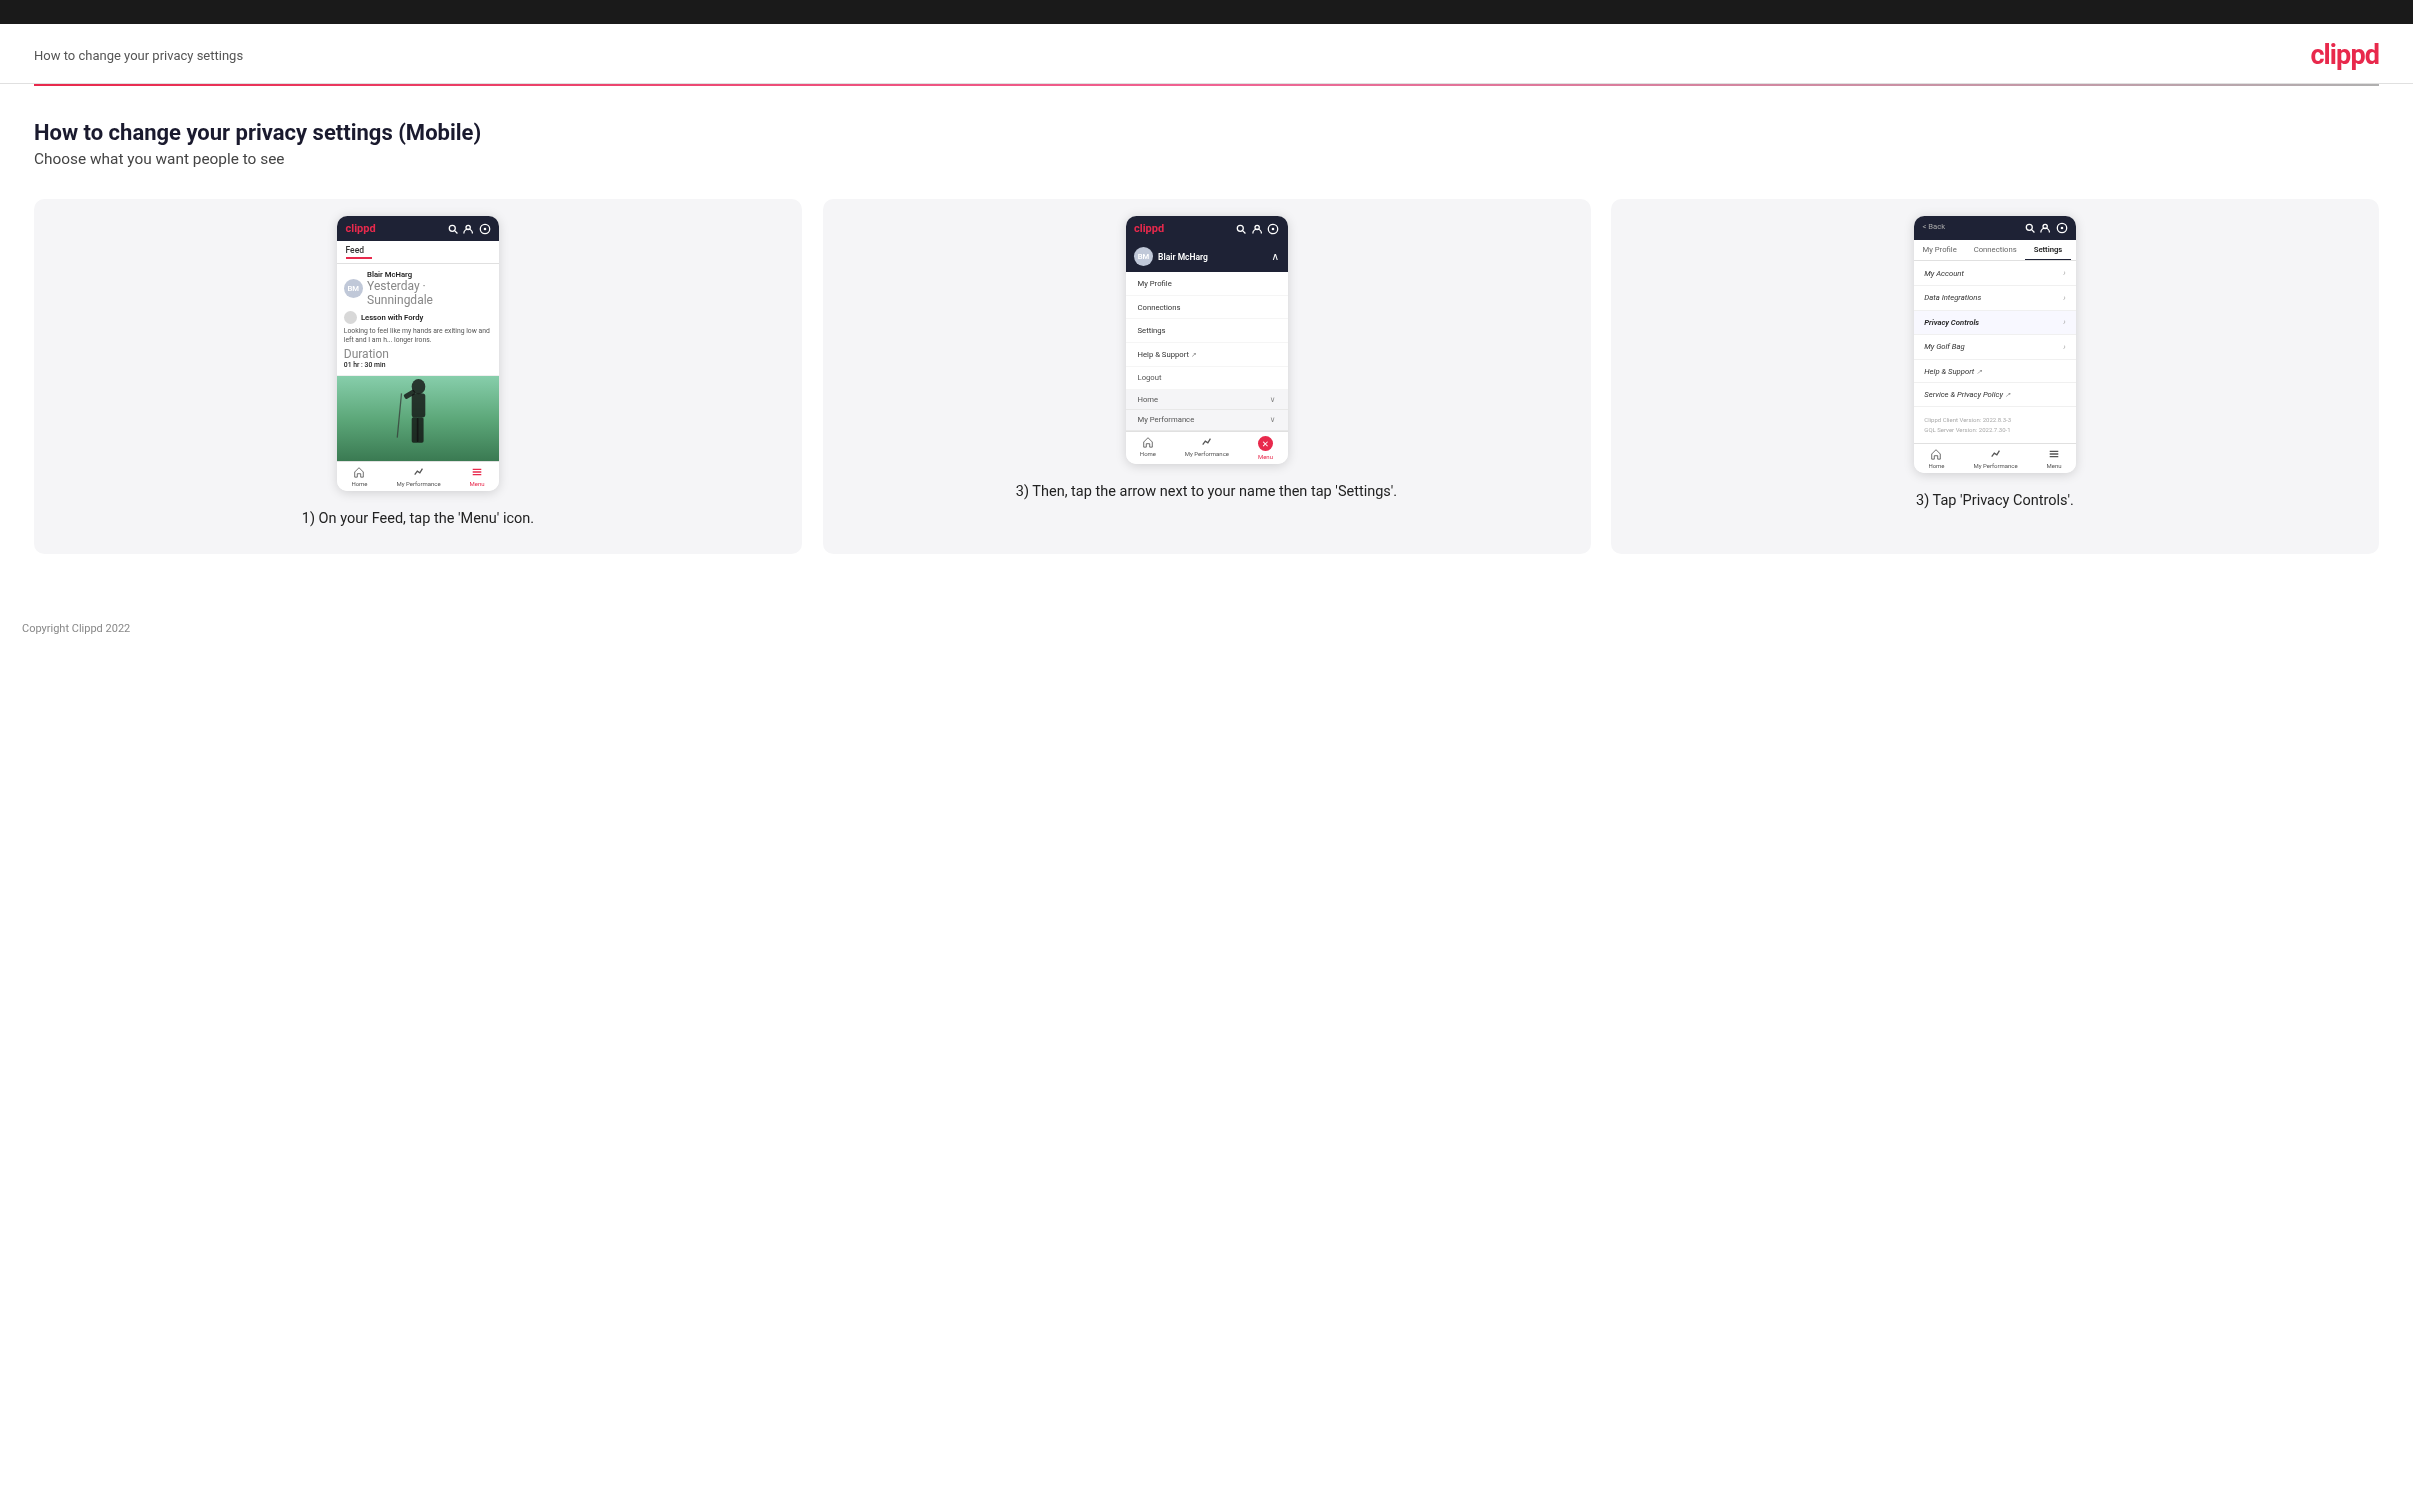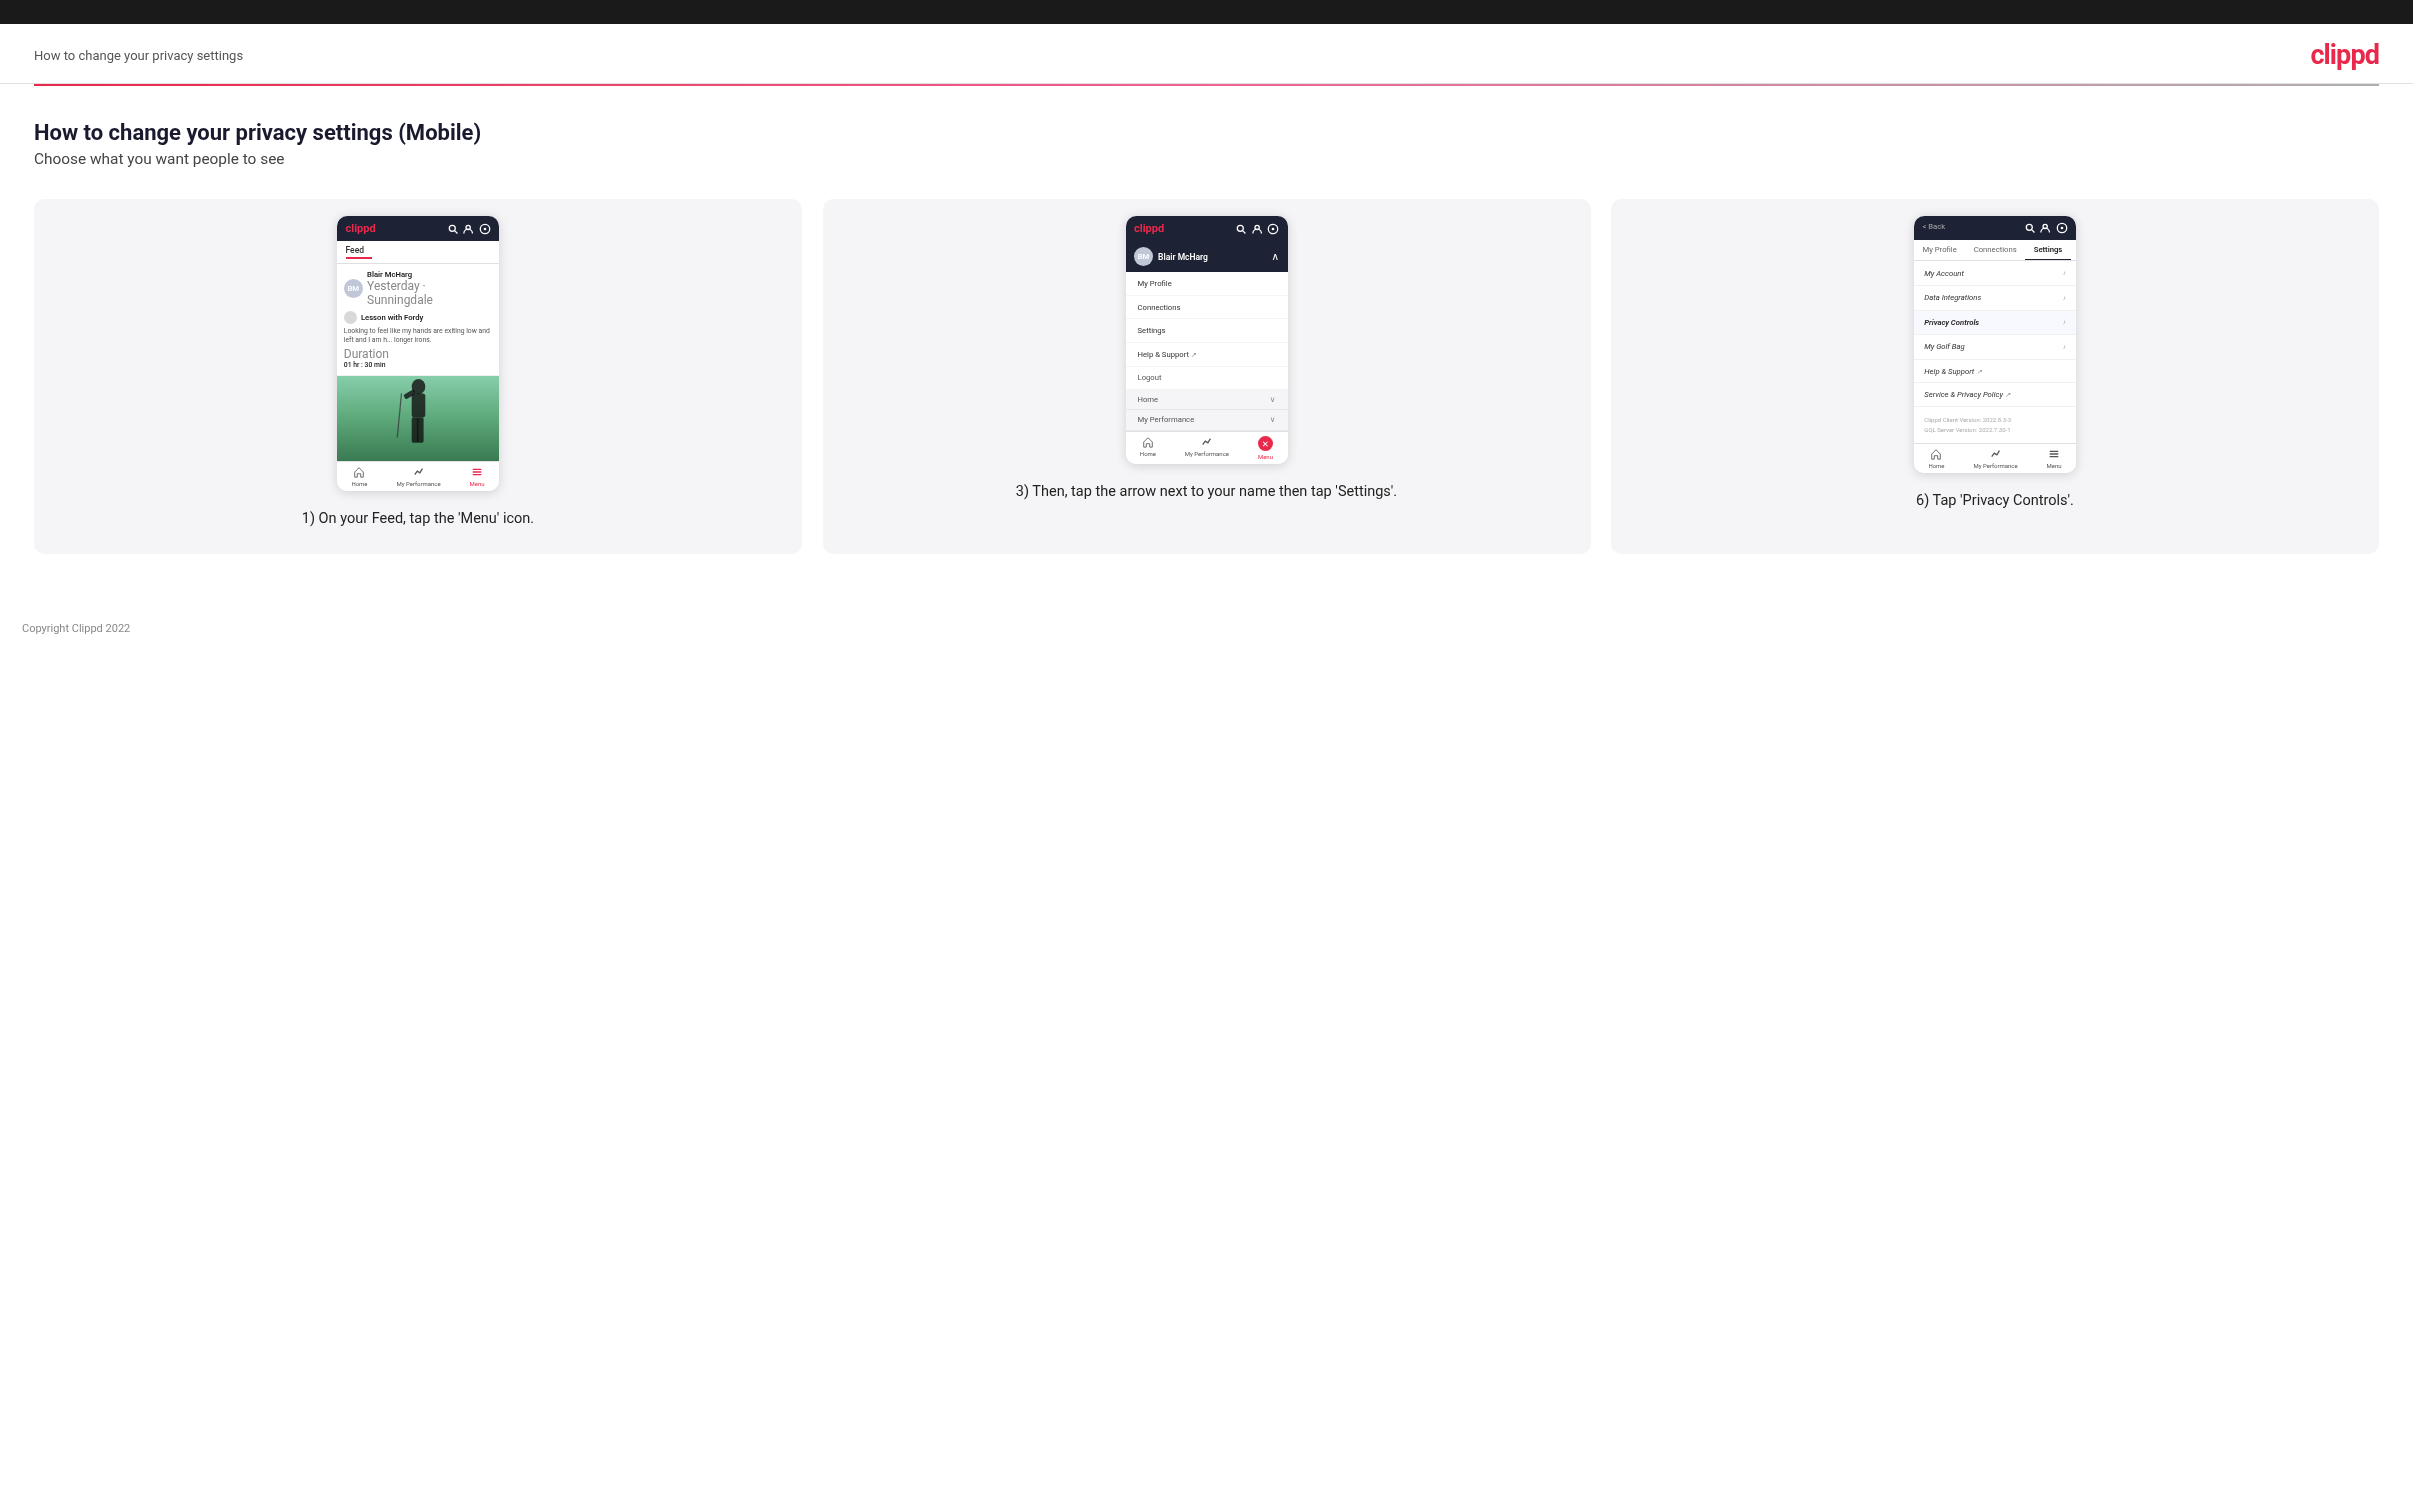--- a/index.html
+++ b/index.html
@@ -629,21 +629,21 @@
           <div class="bottom-nav-item">
             <svg width="12" height="12" viewBox="0 0 14 14">
                 <line x1="2" y1="4" x2="12" y2="4" stroke="#555" stroke-width="1.5"></line>
                 <line x1="2" y1="7" x2="12" y2="7" stroke="#555" stroke-width="1.5"></line>
                 <line x1="2" y1="10" x2="12" y2="10" stroke="#555" stroke-width="1.5"></line>
               </svg>
             <span>Menu</span>
           </div>
         </div>
       </div>
-      <p class="step-caption">6) Tap 'Privacy Controls'.</p>
+      <p class="step-caption">3) Tap 'Privacy Controls'.</p>
     </div>
 
   </div>
 </div>
 
 <div class="page-footer">
   <span>Copyright Clippd 2022</span>
 </div>
 
 

